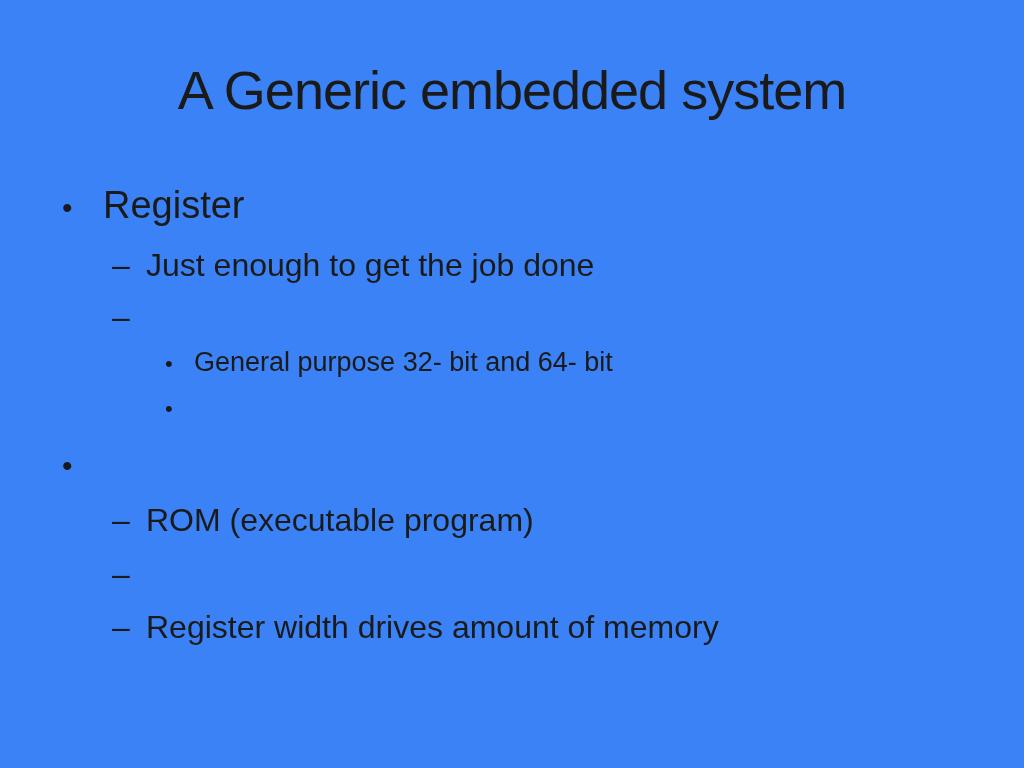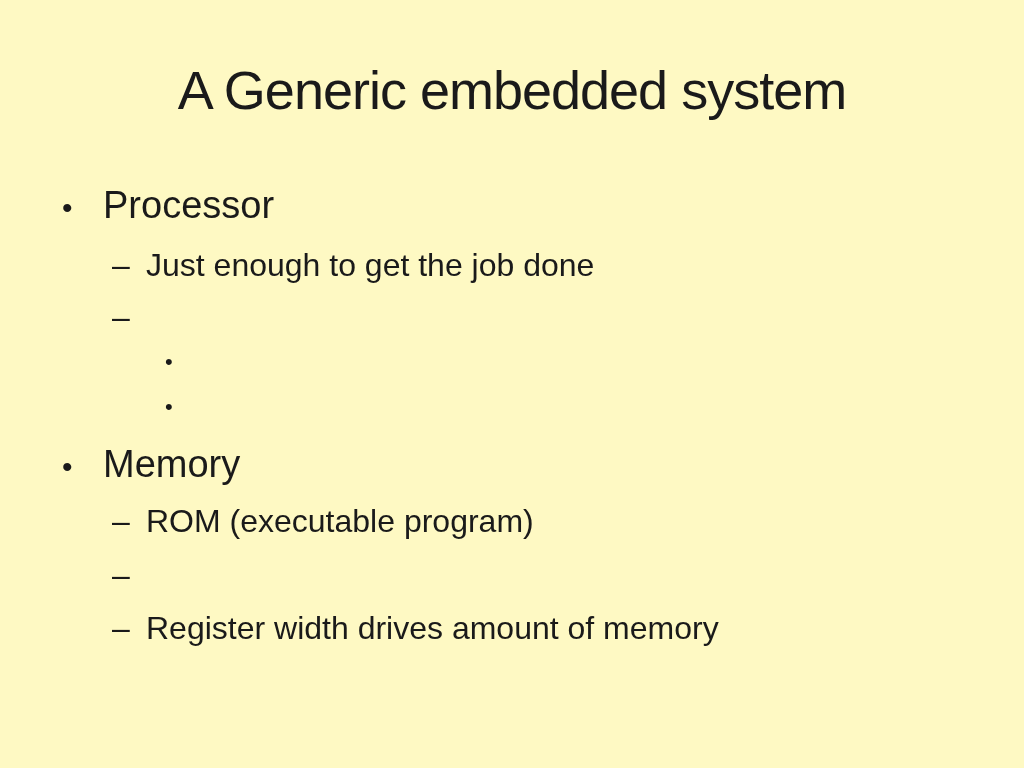--- a/index.html
+++ b/index.html
@@ -4,21 +4,21 @@
 <style>
   html, body {
     margin: 0;
     padding: 0;
     background: #ffffff;
   }
   .slide {
     position: relative;
     width: 1024px;
     height: 768px;
-    background: #fef9c3;
+    background: #3b82f6;
     overflow: hidden;
     font-family: "Liberation Sans", "DejaVu Sans", sans-serif;
     color: #1a1a1a;
   }
   .slide-title {
     margin: 58px 0 0 0;
     text-align: center;
     font-size: 54px;
     font-weight: 400;
     letter-spacing: -1px;
@@ -72,43 +72,43 @@
 <body>
 
 <div class="slide">
 
   <h1 class="slide-title">A Generic embedded system</h1>
 
   <div class="bullets">
 
     <div class="row l1">
       <span class="marker">•</span>
-      <span class="text">Processor</span>
+      <span class="text">Register</span>
     </div>
 
     <div class="row l2 mt14">
       <span class="marker">–</span>
       <span class="text">Just enough to get the job done</span>
     </div>
 
     <div class="row l2 mt10">
       <span class="marker">–</span>
     </div>
 
     <div class="row l3 mt6">
       <span class="marker">•</span>
+      <span class="text">General purpose 32- bit and 64- bit</span>
     </div>
 
     <div class="row l3 mt9">
       <span class="marker">•</span>
     </div>
 
     <div class="row l1 mt17">
       <span class="marker">•</span>
-      <span class="text">Memory</span>
     </div>
 
     <div class="row l2 mt11">
       <span class="marker">–</span>
       <span class="text">ROM (executable program)</span>
     </div>
 
     <div class="row l2 mt12">
       <span class="marker">–</span>
     </div>

